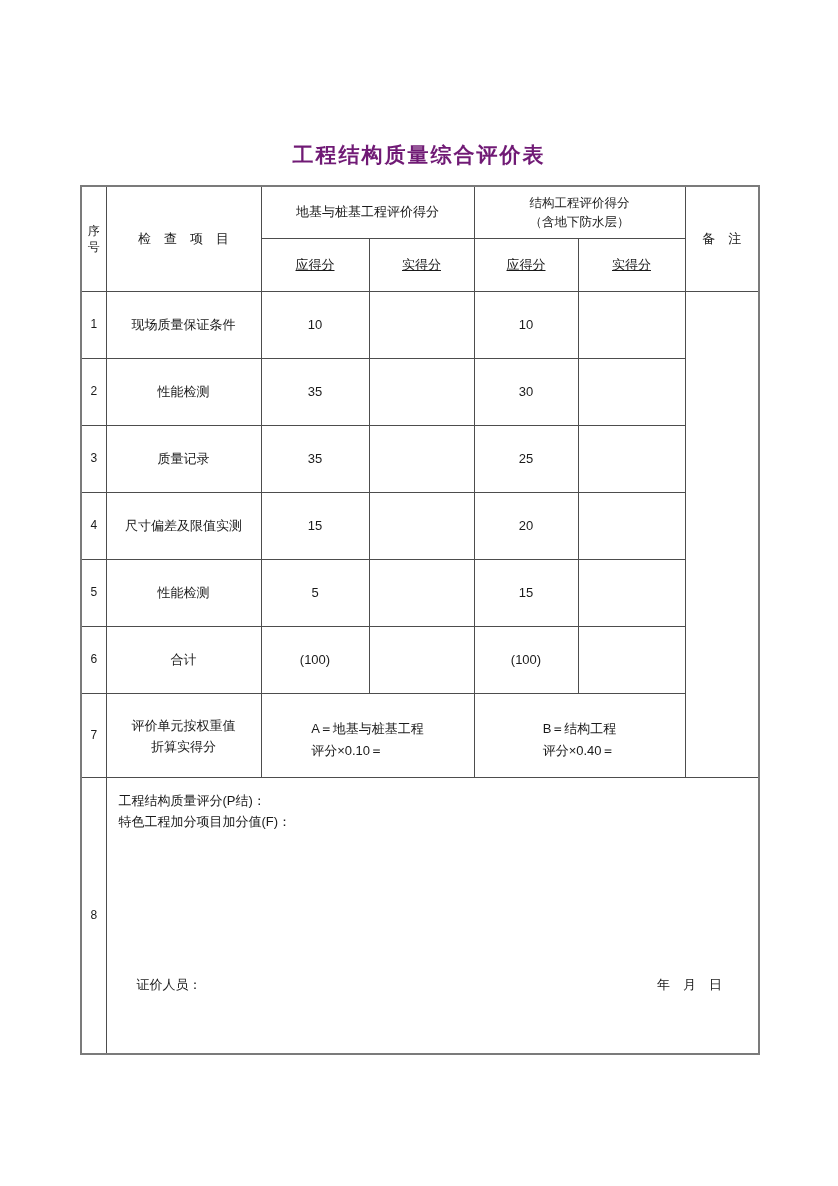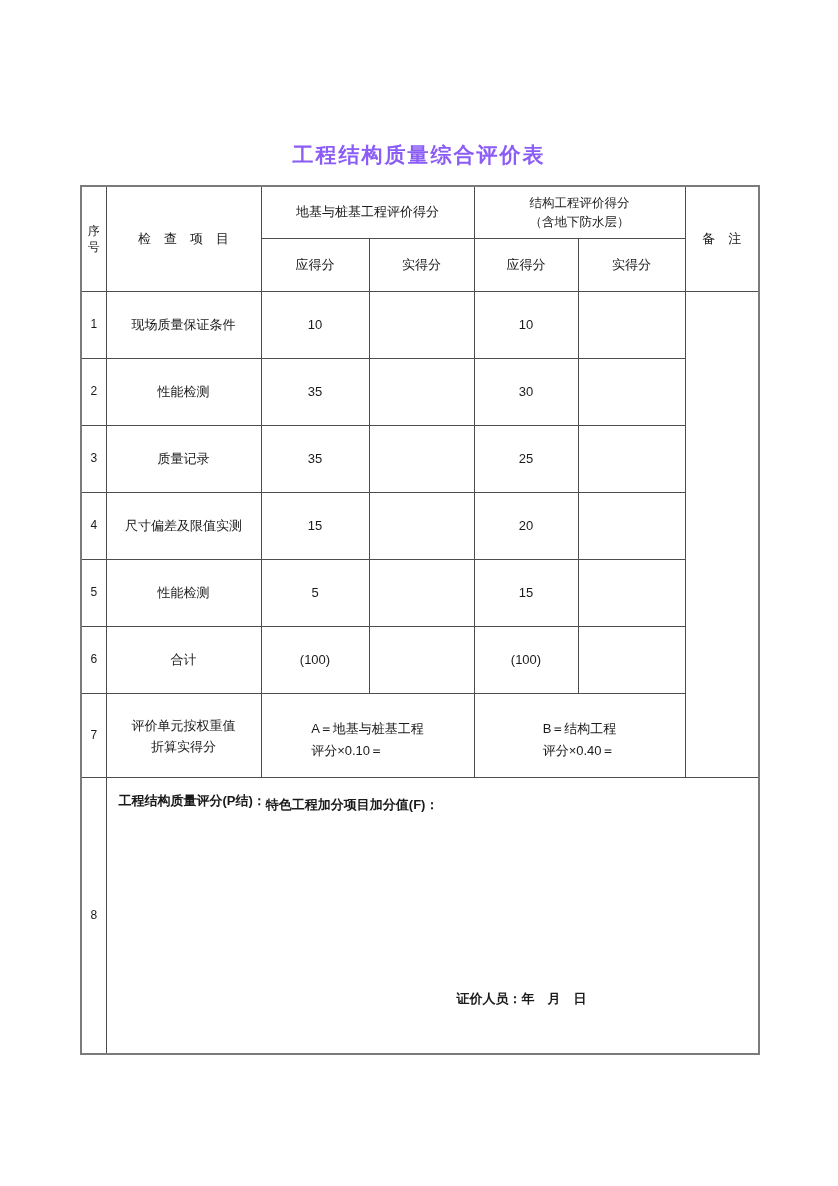--- a/index.html
+++ b/index.html
@@ -14,21 +14,21 @@
     color: #1a1a1a;
     position: relative;
   }
   .page-title {
     margin: 0;
     padding-top: 141px;
     text-align: center;
     font-size: 21px;
     font-weight: bold;
     letter-spacing: 2px;
-    color: #8b5cf6;
+    color: #701a75;
   }
   table.eval-table {
     border-collapse: collapse;
     table-layout: fixed;
     width: 678px;
     margin: 16px 0 0 80px;
     border: 2px solid #7b7b7b;
   }
   .eval-table th, .eval-table td {
     border: 1px solid #4d4d4d;
@@ -43,21 +43,21 @@
   
   col.c-seq    { width: 25px; }
   col.c-item   { width: 155px; }
   col.c-s1     { width: 108px; }
   col.c-a1     { width: 105px; }
   col.c-s2     { width: 104px; }
   col.c-a2     { width: 107px; }
   col.c-remark { width: 74px; }
 
   tr.h1 > th { height: 51px; }
-  tr.h2 > th { height: 52px; }
+  tr.h2 > th { height: 52px; text-decoration: underline; }
   tr.body-row > td { height: 66px; }
   tr.row7 > td { height: 83px; }
   tr.row8 > td { height: 275px; }
 
   th.seq-head {
     font-size: 12px;
     line-height: 1.35;
     padding: 12px 2px;
     word-break: break-all;
   }
@@ -73,25 +73,24 @@
     margin-top: 8px;
   }
   .label-two-line div { line-height: 21px; }
 
   td.row8-cell {
     vertical-align: top;
     text-align: left;
   }
   .row8-content {
     display: flex;
-    flex-direction: row;
+    flex-direction: column;
     height: 100%;
     box-sizing: border-box;
-    padding: 14px 12px 0 12px;
-    font-weight: bold;
+    padding: 14px 12px 14px 12px;
   }
   .row8-line { line-height: 17px; font-size: 13px; }
   .row8-line + .row8-line { margin-top: 4px; }
   .signature-row {
     margin-top: auto;
     margin-bottom: 44px;
     display: flex;
     justify-content: space-between;
     align-items: baseline;
     padding-left: 18px;

